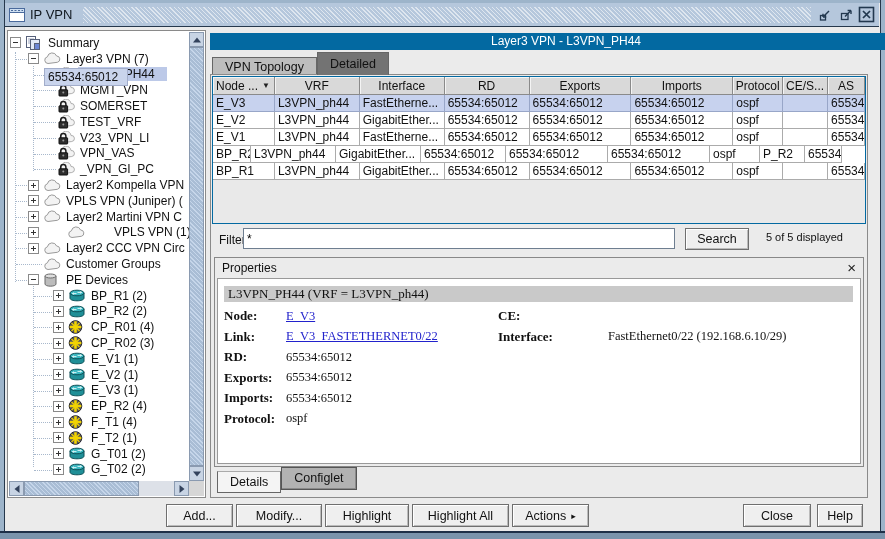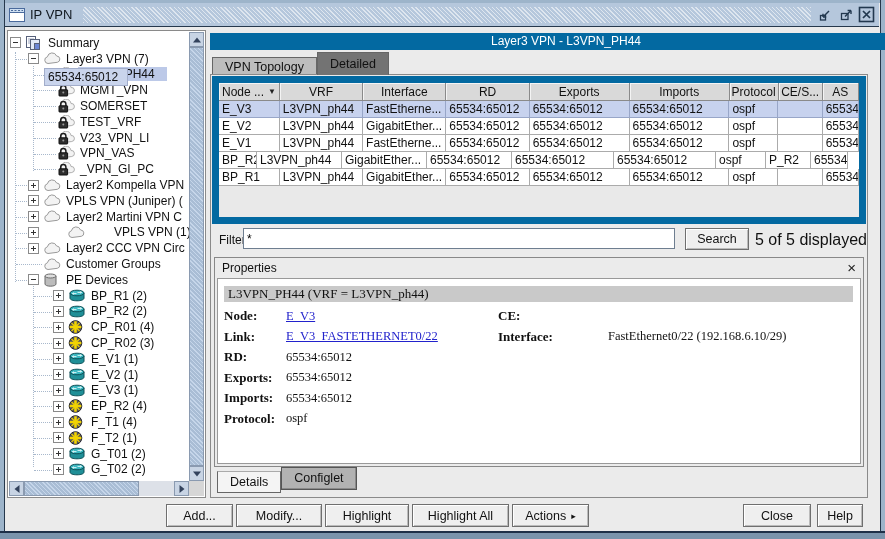--- a/index.html
+++ b/index.html
@@ -48,42 +48,42 @@
   .scorner{position:absolute;right:1px;bottom:1px;width:15px;height:15px;background:#D6D6D6;}
   
   .mainpanel{position:absolute;left:210px;top:29px;width:660px;height:470px;}
   .darkheader{position:absolute;left:0;top:4px;width:712px;height:17px;background:#0369a1;color:#fff;
     text-align:center;line-height:17px;font-size:12px;}
   #tabs{position:absolute;left:2px;top:23px;height:23px;display:flex;align-items:flex-end;}
   .tab{background:#BDBDBD;border:1px solid #666;border-bottom:none;padding:2px 12px 3px 12px;height:18px;font-size:12.5px;cursor:pointer;}
   .tab.tsel{background:#737373;height:23px;padding-top:4px;position:relative;z-index:2;border-bottom:none;}
   .contentframe{position:absolute;left:0;top:45px;width:658px;height:424px;border:1px solid #8A8A8A;background:#EBEBEB;}
   
-  .vpntable{position:absolute;left:1px;top:1px;width:654px;height:148px;background:#E9E9E9;border:7px solid #0369a1;overflow:hidden;}
+  .vpntable{position:absolute;left:1px;top:1px;width:654px;height:148px;background:#E9E9E9;border:1px solid #0369a1;overflow:hidden;}
   .thead{display:flex;height:18px;}
   .th{background:#D9D9D9;border-right:1px solid #8A8A8A;border-bottom:1px solid #8A8A8A;
     box-shadow:inset 1px 1px 0 #F4F4F4;display:flex;align-items:center;justify-content:center;
     font-size:12px;overflow:hidden;white-space:nowrap;cursor:pointer;}
   .th:first-child{justify-content:flex-start;padding-left:3px;}
   .sortarrow{font-size:8px;margin-left:4px;color:#222;}
   .tr{display:flex;height:17px;background:#fff;}
   .tr.rsel{background:#C7D2EE;}
   .td{border-right:1px solid #ABABAB;border-bottom:1px solid #ABABAB;padding:1px 3px;font-size:12px;
     overflow:hidden;white-space:nowrap;}
   .tr.rsel .td{border-right-color:#98A6C8;border-bottom-color:#98A6C8;}
   
   .filterrow{position:absolute;left:0;top:151px;width:656px;height:27px;display:flex;align-items:center;}
   .filterlabel{position:absolute;left:8px;}
   .filterinput{position:absolute;left:32px;top:2px;width:432px;height:21px;border:1px solid #6E7E90;
     background:#fff;font-size:12px;padding:1px 3px;font-family:"Liberation Sans",sans-serif;}
   .btn{background:#EFEFEF;border:1px solid #6F6F6F;box-shadow:inset 1px 1px 0 #fff,inset -1px -1px 0 #BBB;
     font-size:12.5px;font-family:"Liberation Sans",sans-serif;color:#111;cursor:pointer;display:flex;
     align-items:center;justify-content:center;gap:5px;}
   .searchbtn{position:absolute;left:474px;top:2px;width:64px;height:22px;}
-  .filterstatus{position:absolute;right:0;top:5px;font-size:16px;}
+  .filterstatus{position:absolute;right:24px;top:5px;font-size:11px;}
   
   .props{position:absolute;left:3px;top:182px;width:650px;height:210px;border:1px solid #888;background:#EBEBEB;}
   .propshead{height:20px;display:flex;align-items:center;padding:0 7px;font-size:12px;}
   .propsclose{margin-left:auto;font-size:15px;line-height:14px;cursor:pointer;color:#222;}
   .propsbody{position:absolute;left:2px;right:2px;top:20px;bottom:2px;background:#fff;border:1px solid #999;
     font-family:"Liberation Serif","DejaVu Serif",serif;font-size:13px;overflow:hidden;}
   .vrfstrip{margin:7px 7px 4px 6px;background:#C9C9C9;height:16px;line-height:16px;padding-left:4px;}
   #propgrid{margin-left:6px;}
   .prow{display:grid;grid-template-columns:62px 212px 110px auto;height:20.5px;align-items:center;}
   .plabel{font-weight:bold;}

